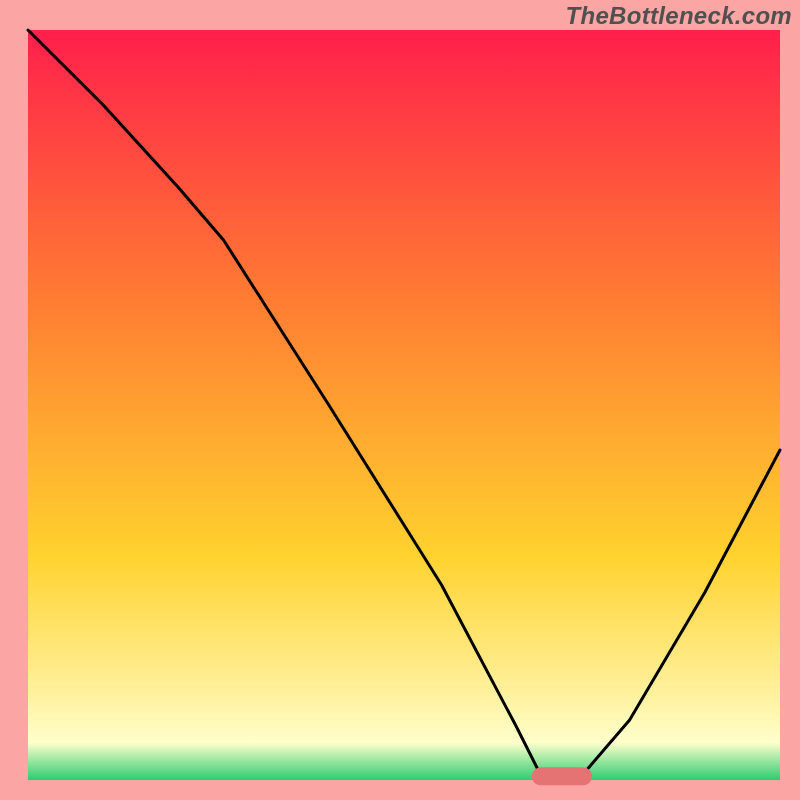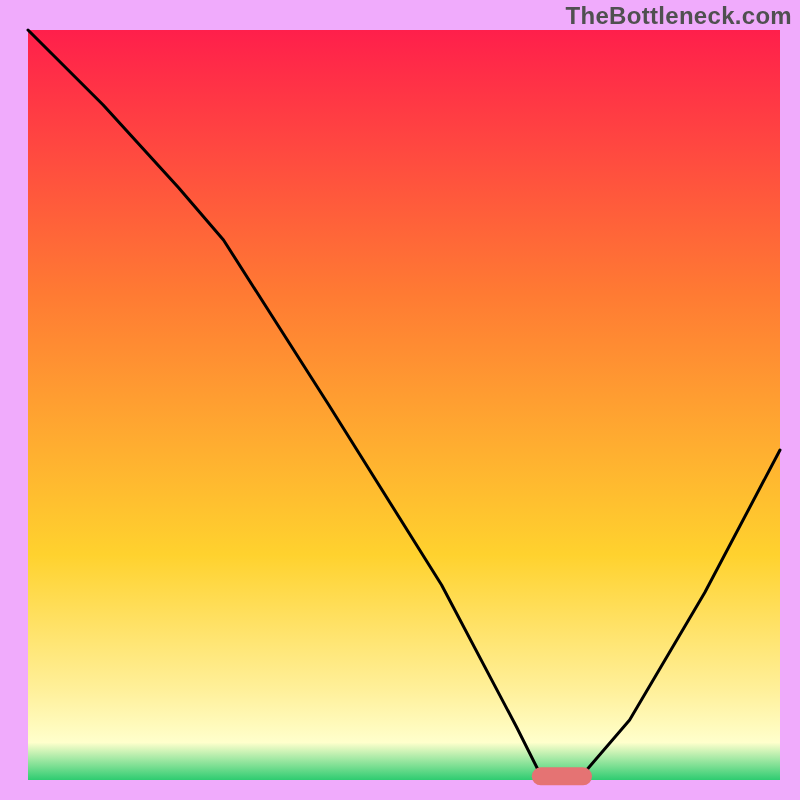--- a/index.html
+++ b/index.html
@@ -7,21 +7,22 @@
     padding: 0;
     width: 800px;
     height: 800px;
     background: #000;
     overflow: hidden;
   }
   .outer {
     position: relative;
     width: 800px;
     height: 800px;
-    background: #f0abfc;
+    background: #fca5a5;
+    font-style: italic;
   }
   .watermark {
     position: absolute;
     top: 2px;
     right: 8px;
     color: #505050;
     font-family: Arial, Helvetica, sans-serif;
     font-size: 24px;
     font-weight: 600;
     letter-spacing: 0.3px;

